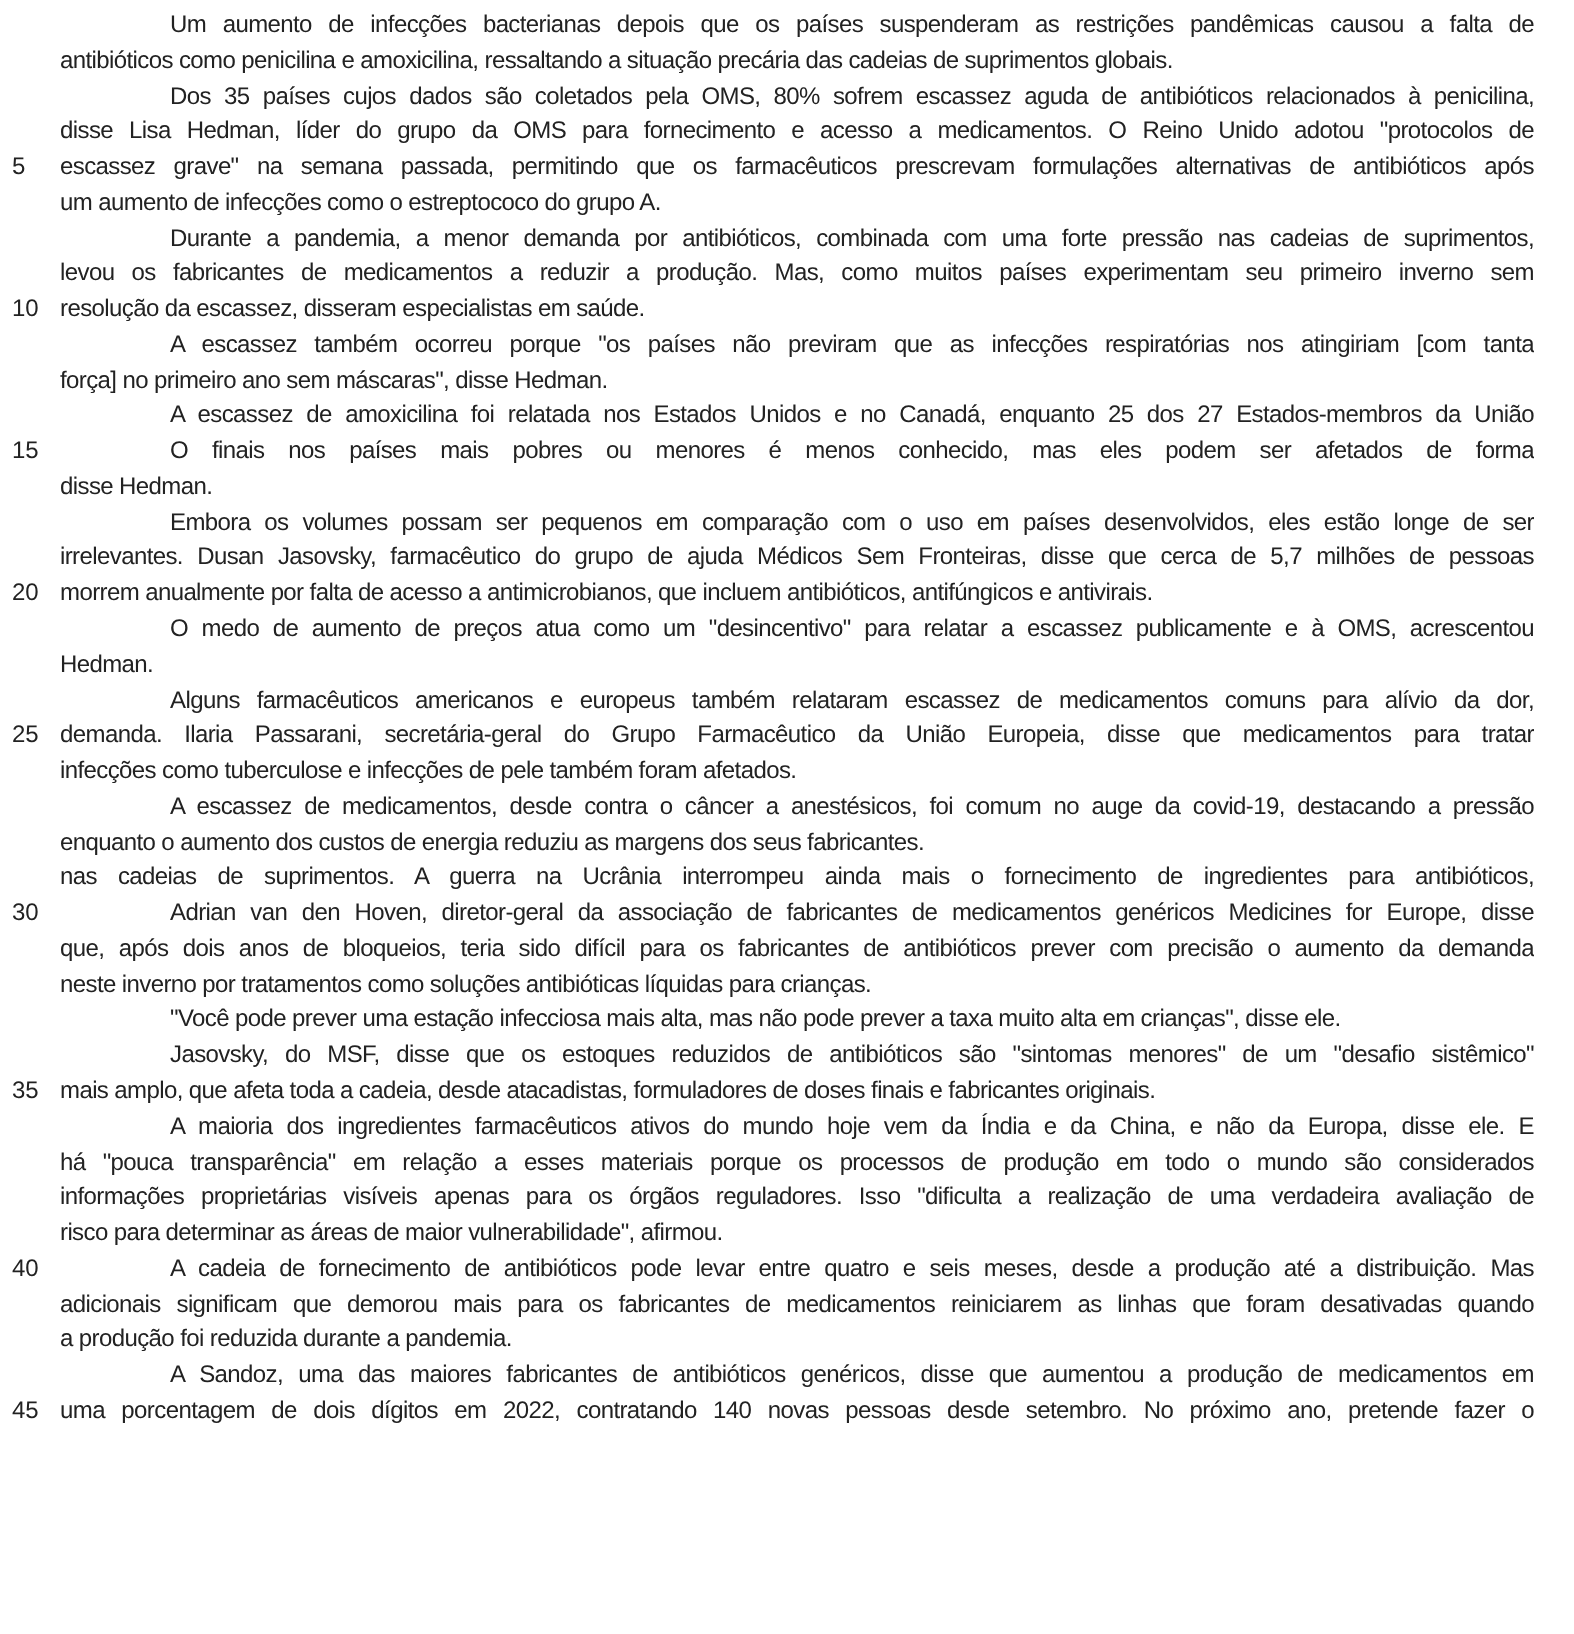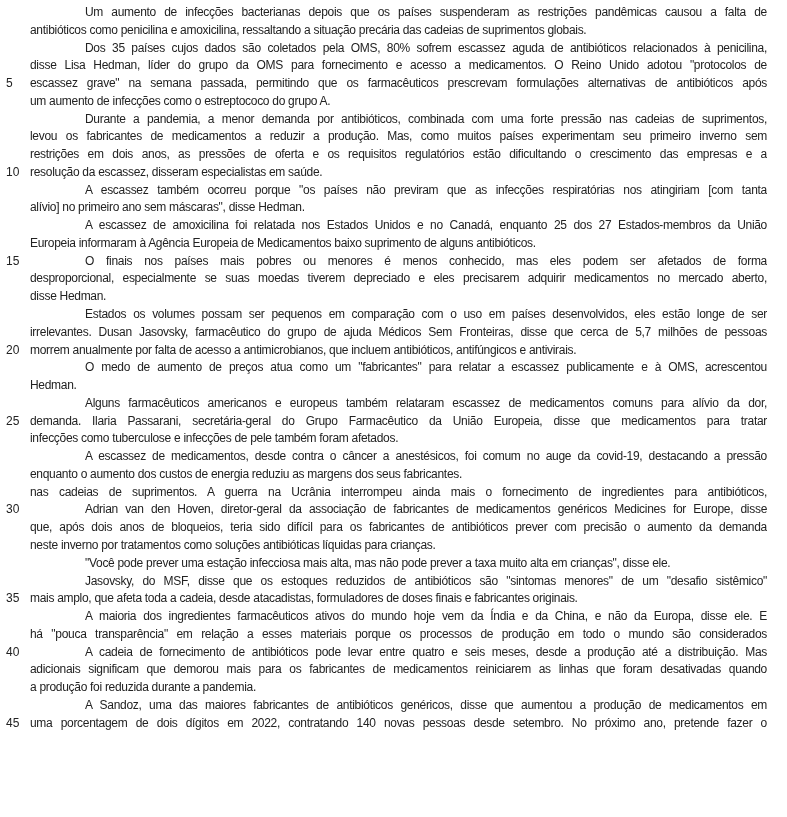--- a/index.html
+++ b/index.html
@@ -89,83 +89,71 @@
   <div class="line">
     <span class="num"></span>
     <span class="text indent">Durante a pandemia, a menor demanda por antibióticos, combinada com uma forte pressão nas cadeias de suprimentos,</span>
   </div>
 
   <div class="line">
     <span class="num"></span>
     <span class="text">levou os fabricantes de medicamentos a reduzir a produção. Mas, como muitos países experimentam seu primeiro inverno sem</span>
   </div>
 
-  <div class="line">
-    <span class="num"></span>
-    <span class="text">restrições em dois anos, as pressões de oferta e os requisitos regulatórios estão dificultando o crescimento das empresas e a</span>
-  </div>
 
   <div class="line">
     <span class="num">10</span>
     <span class="text end">resolução da escassez, disseram especialistas em saúde.</span>
   </div>
 
   <div class="line">
     <span class="num"></span>
     <span class="text indent">A escassez também ocorreu porque "os países não previram que as infecções respiratórias nos atingiriam [com tanta</span>
   </div>
 
   <div class="line">
     <span class="num"></span>
-    <span class="text end">alívio] no primeiro ano sem máscaras", disse Hedman.</span>
+    <span class="text end">força] no primeiro ano sem máscaras", disse Hedman.</span>
   </div>
 
   <div class="line">
     <span class="num"></span>
     <span class="text indent">A escassez de amoxicilina foi relatada nos Estados Unidos e no Canadá, enquanto 25 dos 27 Estados-membros da União</span>
   </div>
 
-  <div class="line">
-    <span class="num"></span>
-    <span class="text end">Europeia informaram à Agência Europeia de Medicamentos baixo suprimento de alguns antibióticos.</span>
-  </div>
 
   <div class="line">
     <span class="num">15</span>
     <span class="text indent">O finais nos países mais pobres ou menores é menos conhecido, mas eles podem ser afetados de forma</span>
   </div>
 
-  <div class="line">
-    <span class="num"></span>
-    <span class="text">desproporcional, especialmente se suas moedas tiverem depreciado e eles precisarem adquirir medicamentos no mercado aberto,</span>
-  </div>
 
   <div class="line">
     <span class="num"></span>
     <span class="text end">disse Hedman.</span>
   </div>
 
   <div class="line">
     <span class="num"></span>
-    <span class="text indent">Estados os volumes possam ser pequenos em comparação com o uso em países desenvolvidos, eles estão longe de ser</span>
+    <span class="text indent">Embora os volumes possam ser pequenos em comparação com o uso em países desenvolvidos, eles estão longe de ser</span>
   </div>
 
   <div class="line">
     <span class="num"></span>
     <span class="text">irrelevantes. Dusan Jasovsky, farmacêutico do grupo de ajuda Médicos Sem Fronteiras, disse que cerca de 5,7 milhões de pessoas</span>
   </div>
 
   <div class="line">
     <span class="num">20</span>
     <span class="text end">morrem anualmente por falta de acesso a antimicrobianos, que incluem antibióticos, antifúngicos e antivirais.</span>
   </div>
 
   <div class="line">
     <span class="num"></span>
-    <span class="text indent">O medo de aumento de preços atua como um "fabricantes" para relatar a escassez publicamente e à OMS, acrescentou</span>
+    <span class="text indent">O medo de aumento de preços atua como um "desincentivo" para relatar a escassez publicamente e à OMS, acrescentou</span>
   </div>
 
   <div class="line">
     <span class="num"></span>
     <span class="text end">Hedman.</span>
   </div>
 
   <div class="line">
     <span class="num"></span>
     <span class="text indent">Alguns farmacêuticos americanos e europeus também relataram escassez de medicamentos comuns para alívio da dor,</span>
@@ -230,21 +218,29 @@
   <div class="line">
     <span class="num"></span>
     <span class="text indent">A maioria dos ingredientes farmacêuticos ativos do mundo hoje vem da Índia e da China, e não da Europa, disse ele. E</span>
   </div>
 
   <div class="line">
     <span class="num"></span>
     <span class="text">há "pouca transparência" em relação a esses materiais porque os processos de produção em todo o mundo são considerados</span>
   </div>
 
-
+  <div class="line">
+    <span class="num"></span>
+    <span class="text">informações proprietárias visíveis apenas para os órgãos reguladores. Isso "dificulta a realização de uma verdadeira avaliação de</span>
+  </div>
+
+  <div class="line">
+    <span class="num"></span>
+    <span class="text end">risco para determinar as áreas de maior vulnerabilidade", afirmou.</span>
+  </div>
 
   <div class="line">
     <span class="num">40</span>
     <span class="text indent">A cadeia de fornecimento de antibióticos pode levar entre quatro e seis meses, desde a produção até a distribuição. Mas</span>
   </div>
 
 
   <div class="line">
     <span class="num"></span>
     <span class="text">adicionais significam que demorou mais para os fabricantes de medicamentos reiniciarem as linhas que foram desativadas quando</span>

